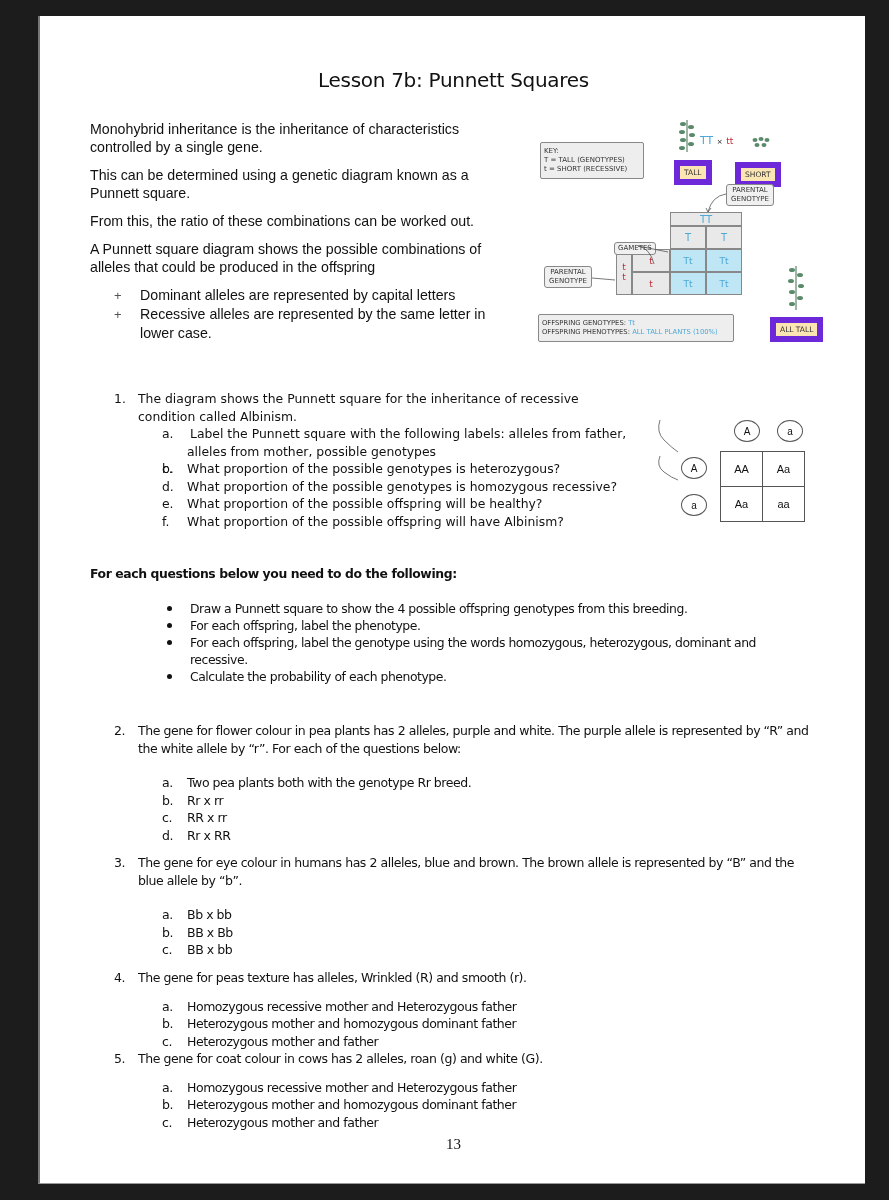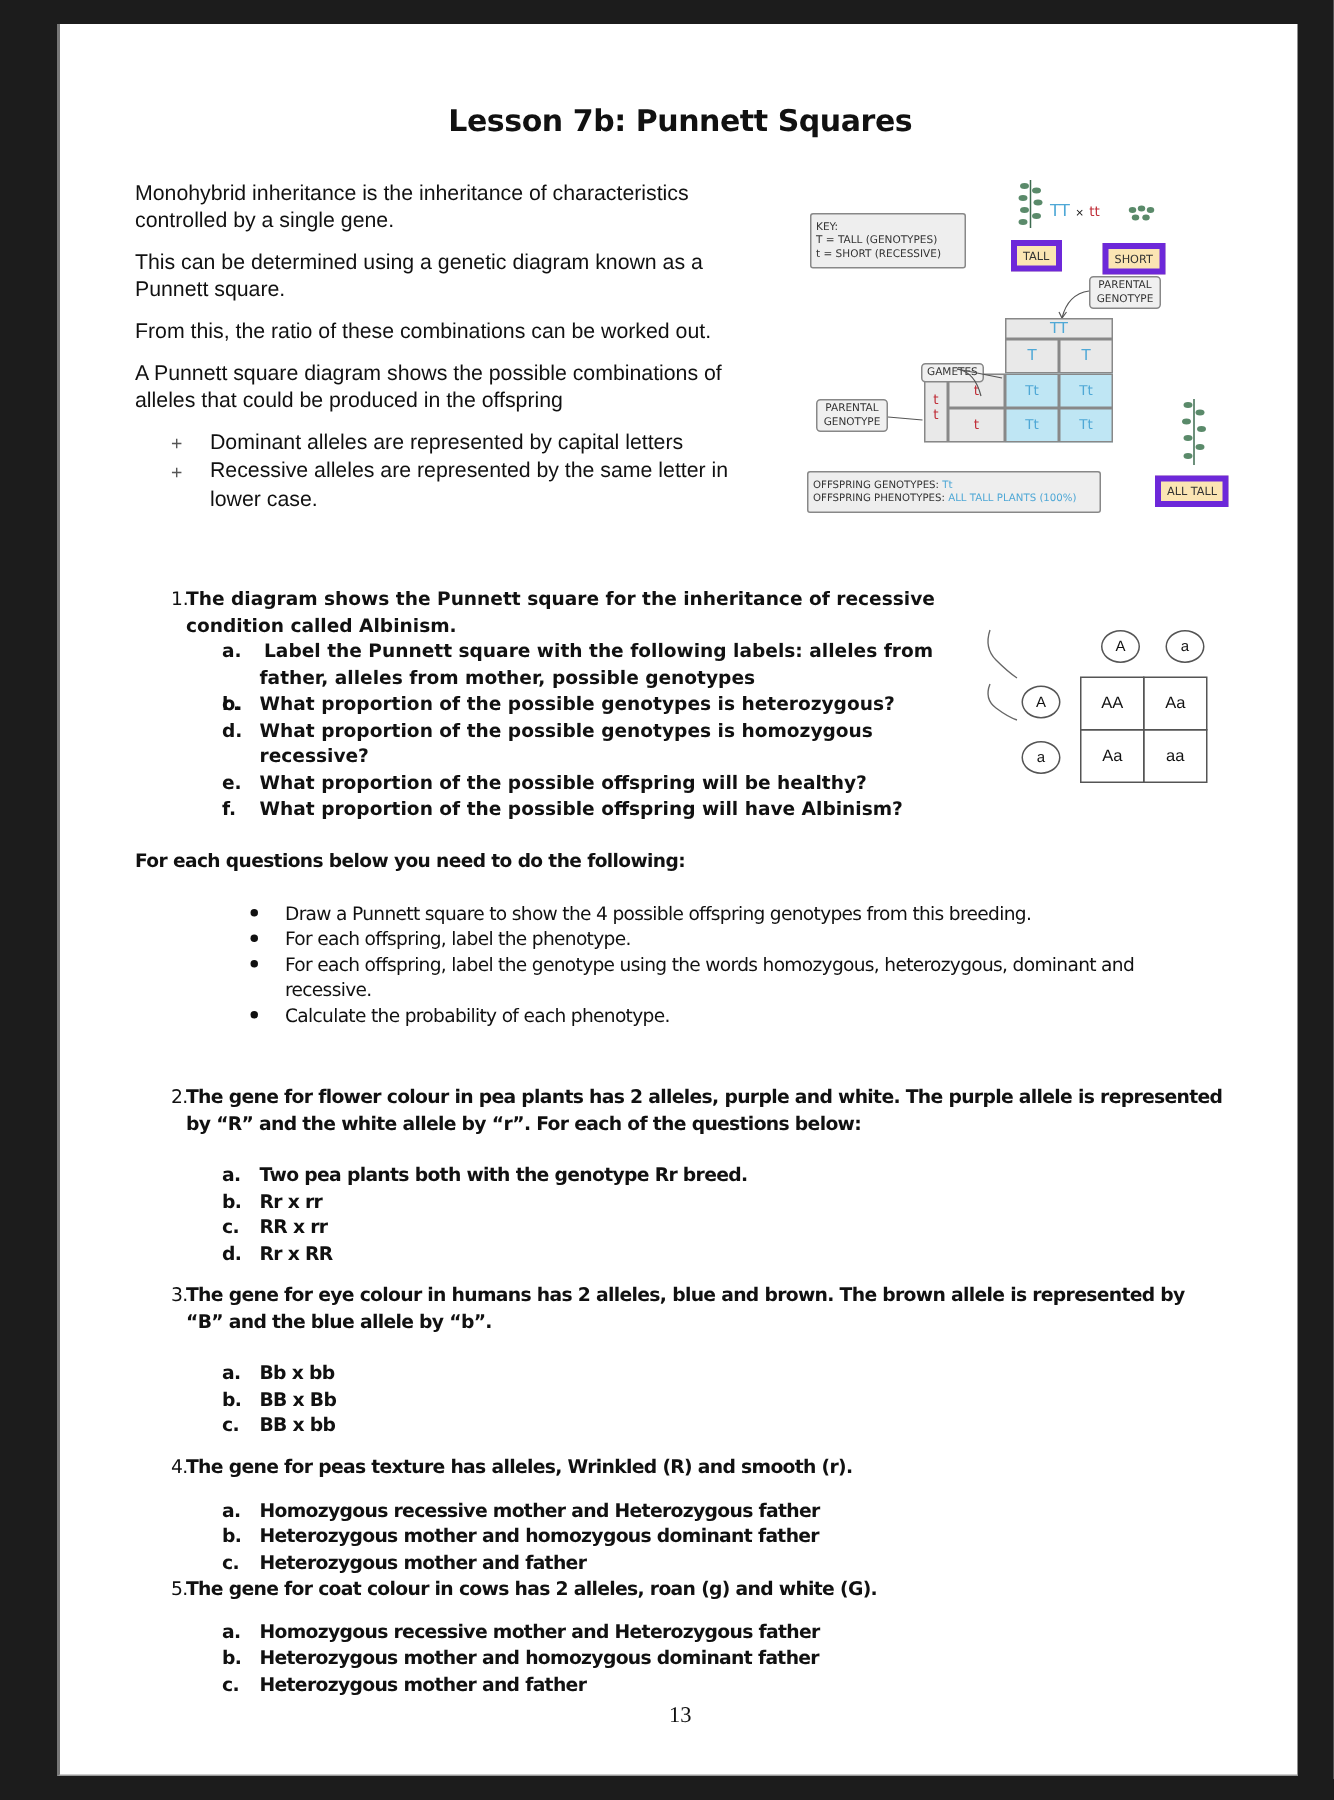--- a/index.html
+++ b/index.html
@@ -6,51 +6,51 @@
   html, body { width: 889px; height: 1200px; background: #1c1c1c; overflow: hidden; }
   body { position: relative; font-family: "DejaVu Sans", sans-serif; color: #111; }
 
   .page {
     position: absolute; left: 38px; top: 16px; width: 827px; height: 1168px;
     background: #ffffff; border-left: 2px solid #777; border-bottom: 1px solid #999;
   }
 
   .title {
     position: absolute; left: 0; top: 52px; width: 827px; text-align: center;
-    font-family: "DejaVu Sans", sans-serif; font-weight: bold; font-size: 20px; letter-spacing: -0.3px;
+    font-family: "DejaVu Sans", sans-serif; font-weight: normal; font-size: 20px; letter-spacing: -0.3px;
   }
 
   
   .intro { position: absolute; left: 50px; top: 104px; width: 420px; font-family: "Liberation Sans", sans-serif; font-size: 14.2px; line-height: 18px; }
   .intro p { margin-bottom: 10px; }
   .intro ul { list-style: none; margin-left: 24px; }
   .intro li { position: relative; padding-left: 26px; line-height: 19px; }
   .intro li .plus { position: absolute; left: 0; top: 0; color: #555; font-size: 13px; }
 
   
   .diag1 { position: absolute; left: 494px; top: 100px; width: 300px; height: 230px; font-family: "DejaVu Sans", sans-serif; }
   .box { position: absolute; border: 1px solid #888; background: #eee; font-size: 7px; color: #333; border-radius: 2px; padding: 4px 3px; line-height: 9px; }
-  .tagbox { position: absolute; border: 4px solid #6d28d9; background: #fbe5b3; font-size: 7.5px; color: #333; padding: 2px 4px; line-height: 9px; }
+  .tagbox { position: absolute; border: 6px solid #6d28d9; background: #fbe5b3; font-size: 7.5px; color: #333; padding: 2px 4px; line-height: 9px; }
   .lbl { position: absolute; font-size: 7px; color: #333; border: 1px solid #888; background: #f0f0f0; border-radius: 3px; padding: 1px 3px; line-height: 9px; text-align: center; }
   .blue { color: #4fa8d6; }
   .red { color: #c0303a; }
   .pcell { position: absolute; border: 1px solid #888; font-size: 10px; display: flex; align-items: center; justify-content: center; }
   .grey { background: #e9e9e9; }
   .cyan { background: #bfe6f4; }
   .plant { position: absolute; }
 
   
   .diag2 { position: absolute; left: 610px; top: 380px; width: 180px; height: 130px; font-family: "Liberation Sans", sans-serif; }
   .circ { position: absolute; width: 26px; height: 22px; border: 1px solid #555; border-radius: 50%; font-size: 10px; display: flex; align-items: center; justify-content: center; background: #fff; }
   .sq { position: absolute; border: 1px solid #555; font-size: 11px; display: flex; align-items: center; justify-content: center; }
 
   
   .q { font-family: "DejaVu Sans", sans-serif; font-size: 12.4px; line-height: 17.5px; position: absolute; }
   .q .num { position: absolute; left: 0; }
-  .q .body { margin-left: 10px; font-weight: bold; }
+  .q .body { margin-left: 24px; }
   .sub { position: relative; padding-left: 25px; }
   .sub .letter { position: absolute; left: 0; }
   .condensed { font-family: "DejaVu Sans", sans-serif; letter-spacing: -0.45px; font-size: 12.5px; }
 
   .instr-head { position: absolute; left: 50px; top: 550px; font-family: "DejaVu Sans", sans-serif; font-weight: bold; font-size: 12.4px; letter-spacing: -0.4px; }
   .bullets { position: absolute; left: 125px; top: 584px; width: 650px; font-family: "DejaVu Sans", sans-serif; font-size: 12.4px; line-height: 17px; letter-spacing: -0.45px; }
   .bullets li { list-style: none; position: relative; padding-left: 25px; }
   .bullets li .dot { position: absolute; left: 2px; top: 6px; width: 5px; height: 5px; border-radius: 50%; background: #111; }
 
   .pagenum { position: absolute; left: 0; width: 827px; top: 1120px; text-align: center; font-family: Liberation Serif, serif; font-size: 15px; }

